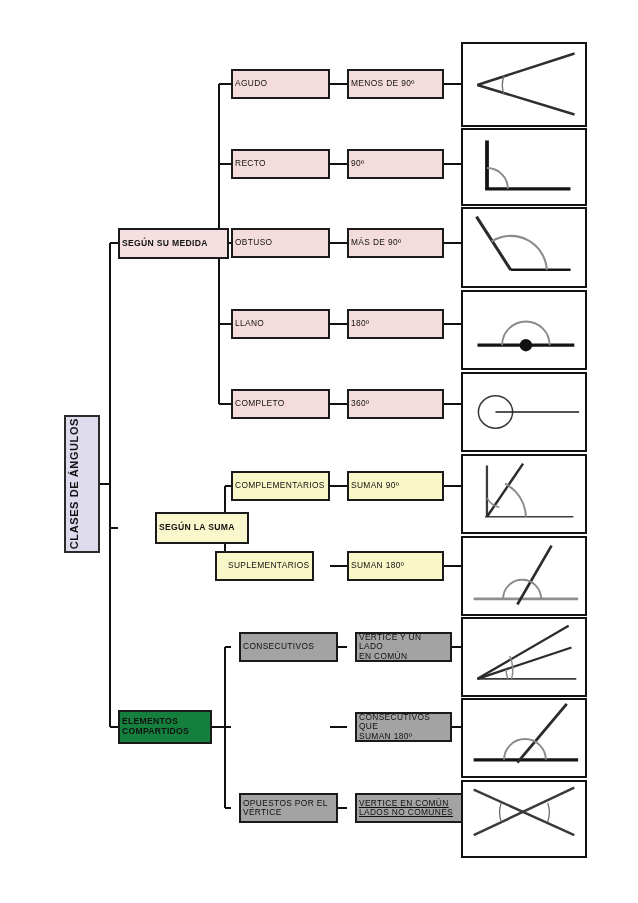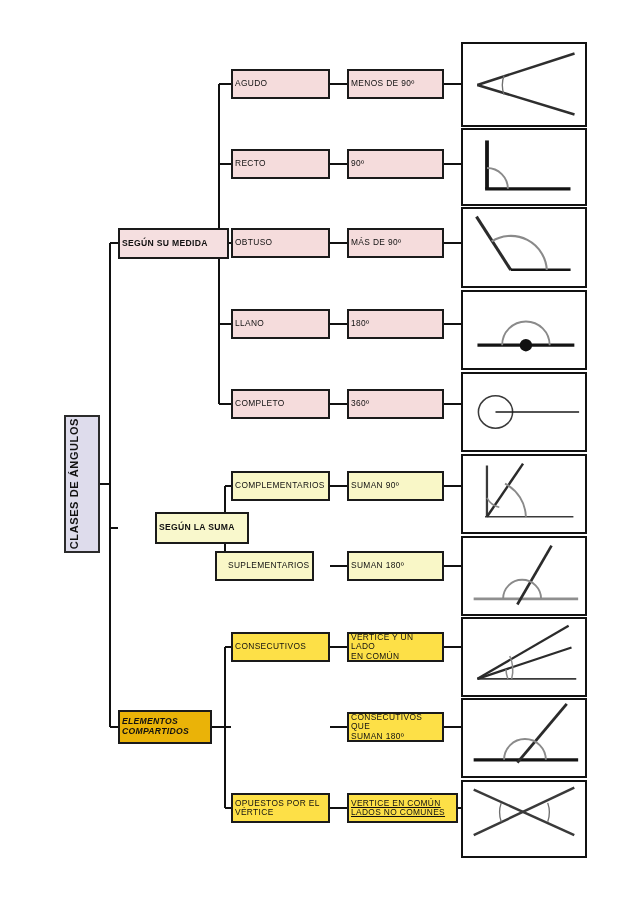--- a/index.html
+++ b/index.html
@@ -58,29 +58,29 @@
     white-space: nowrap;
   }
   
   .head {
     font-weight: bold;
     font-size: 8.6px;
     letter-spacing: 0.3px;
   }
   .head-pink   { background: #f5dfe0; }
   .head-yellow { background: #f9f8cc; }
-  .head-blue   { background: #eab308; font-style: italic; }
+  .head-blue   { background: #15803d; }
   
   .cell {
     font-size: 8.4px;
     letter-spacing: 0.35px;
   }
   .cell-pink   { background: #f5dcdc; }
   .cell-yellow { background: #f9f7c7; }
-  .cell-blue   { background: #fde047; }
+  .cell-blue   { background: #a3a3a3; margin-left: 8px; }
   
   .pic {
     position: absolute;
     box-sizing: border-box;
     border: 2.5px solid #111111;
     background: #ffffff;
     z-index: 3;
     overflow: hidden;
   }
   .pic svg { display: block; width: 100%; height: 100%; }

